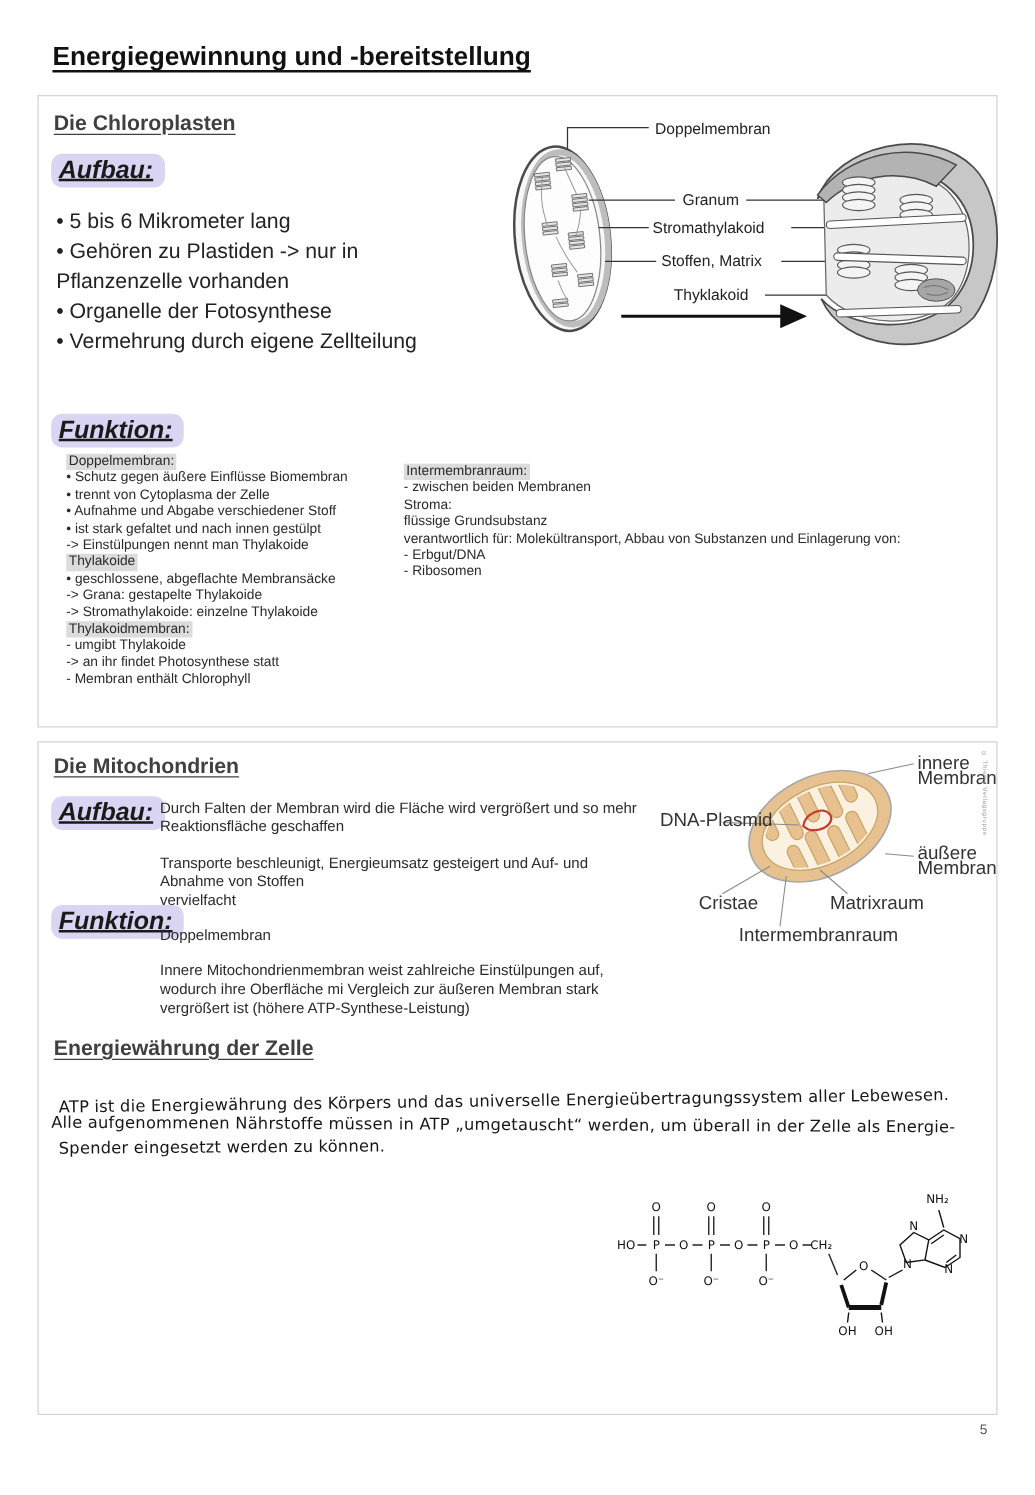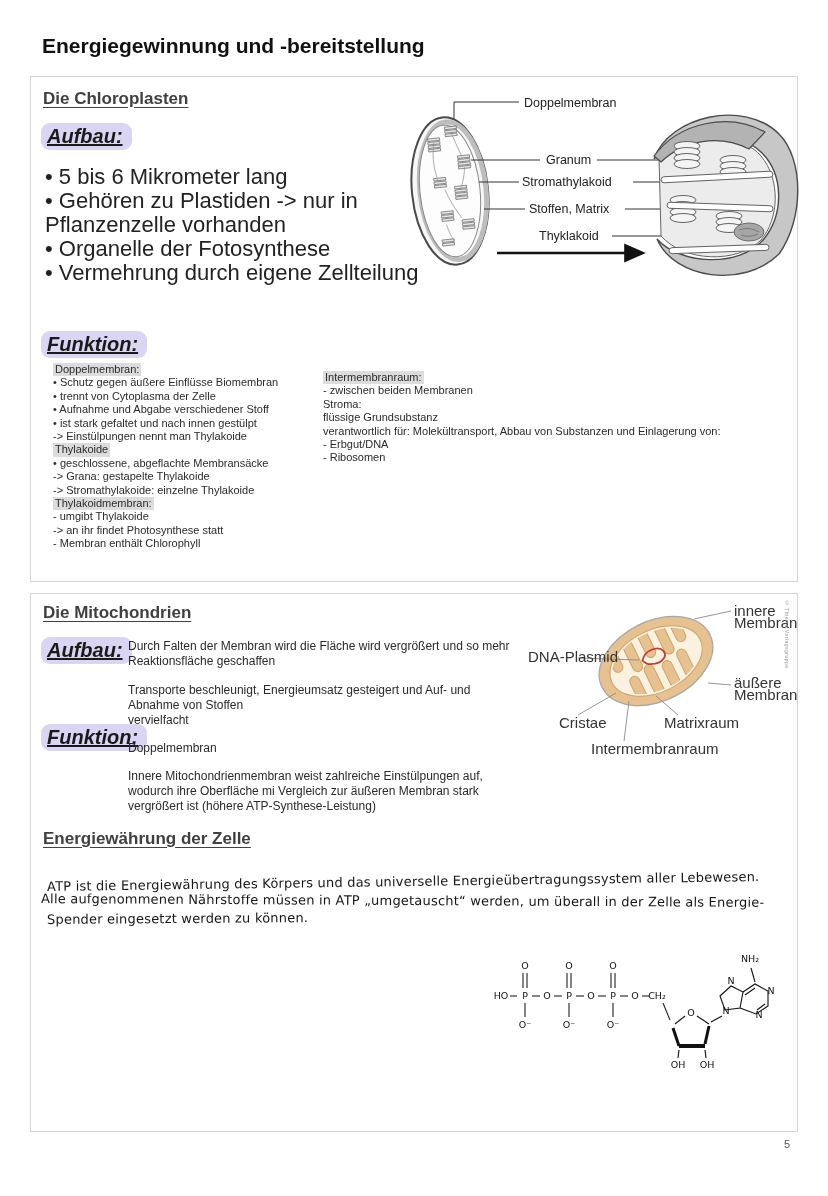--- a/index.html
+++ b/index.html
@@ -4,39 +4,39 @@
 <style>
   html,body{margin:0;padding:0;background:#fff;}
   #page{position:relative;width:828px;height:1196px;background:#ffffff;overflow:hidden;
         font-family:"Liberation Sans",sans-serif;color:#1f1f1f;}
   .abs{position:absolute;}
   .panel{position:absolute;border:1px solid #d4d4d4;background:#fff;}
   .main-title{font-size:21px;font-weight:700;color:#111;}
   .sec-head{font-size:17px;font-weight:700;color:#404040;text-decoration:underline;text-underline-offset:3px;}
   .pill{background:#d9d5f2;border-radius:9px;padding:2px 9px 2px 6px;width:fit-content;
         font-size:20px;font-style:italic;font-weight:700;text-decoration:underline;color:#1a1a1a;}
-  .bullets{font-size:22px;line-height:24px;color:#222;}
+  .bullets{font-size:17px;line-height:24px;color:#222;}
   .fcol{font-size:11px;line-height:13.4px;color:#2a2a2a;}
   .fline{white-space:nowrap;}
   .subhead{background:#dcdcdc;width:fit-content;padding:0 2px;}
   .mito-par{font-size:12px;line-height:15px;color:#2a2a2a;}
   .diag-label{font-size:12.5px;color:#222;white-space:nowrap;}
   .mito-label{font-size:15px;line-height:12px;color:#333;}
   .credit{font-size:5px;color:#999;writing-mode:vertical-rl;letter-spacing:0.5px;}
   .handw{font-size:13px;letter-spacing:0.2px;color:#161616;white-space:nowrap;
          font-family:"DejaVu Sans",sans-serif;}
   .pagenum{font-size:11px;color:#555;}
   svg text{font-family:"DejaVu Sans",sans-serif;}
 </style>
 </head>
 <body>
 
 <div id="page">
 
-  <div class="abs main-title" style="left:42px;top:34px;text-underline-offset:4px;">Energiegewinnung und -bereitstellung</div>
+  <div class="abs main-title" style="left:42px;top:34px;text-decoration:underline;text-underline-offset:4px;">Energiegewinnung und -bereitstellung</div>
 
   <div class="panel" style="left:30px;top:76px;width:766px;height:504px;">
 
     <div class="abs sec-head" style="left:12px;top:12px;">Die Chloroplasten</div>
 
     <div class="abs pill" style="left:10px;top:46px;">Aufbau:</div>
 
     <div class="abs bullets" style="left:14px;top:88px;">
       <div>• 5 bis 6 Mikrometer lang</div>
       <div>• Gehören zu Plastiden -&gt; nur in</div>

